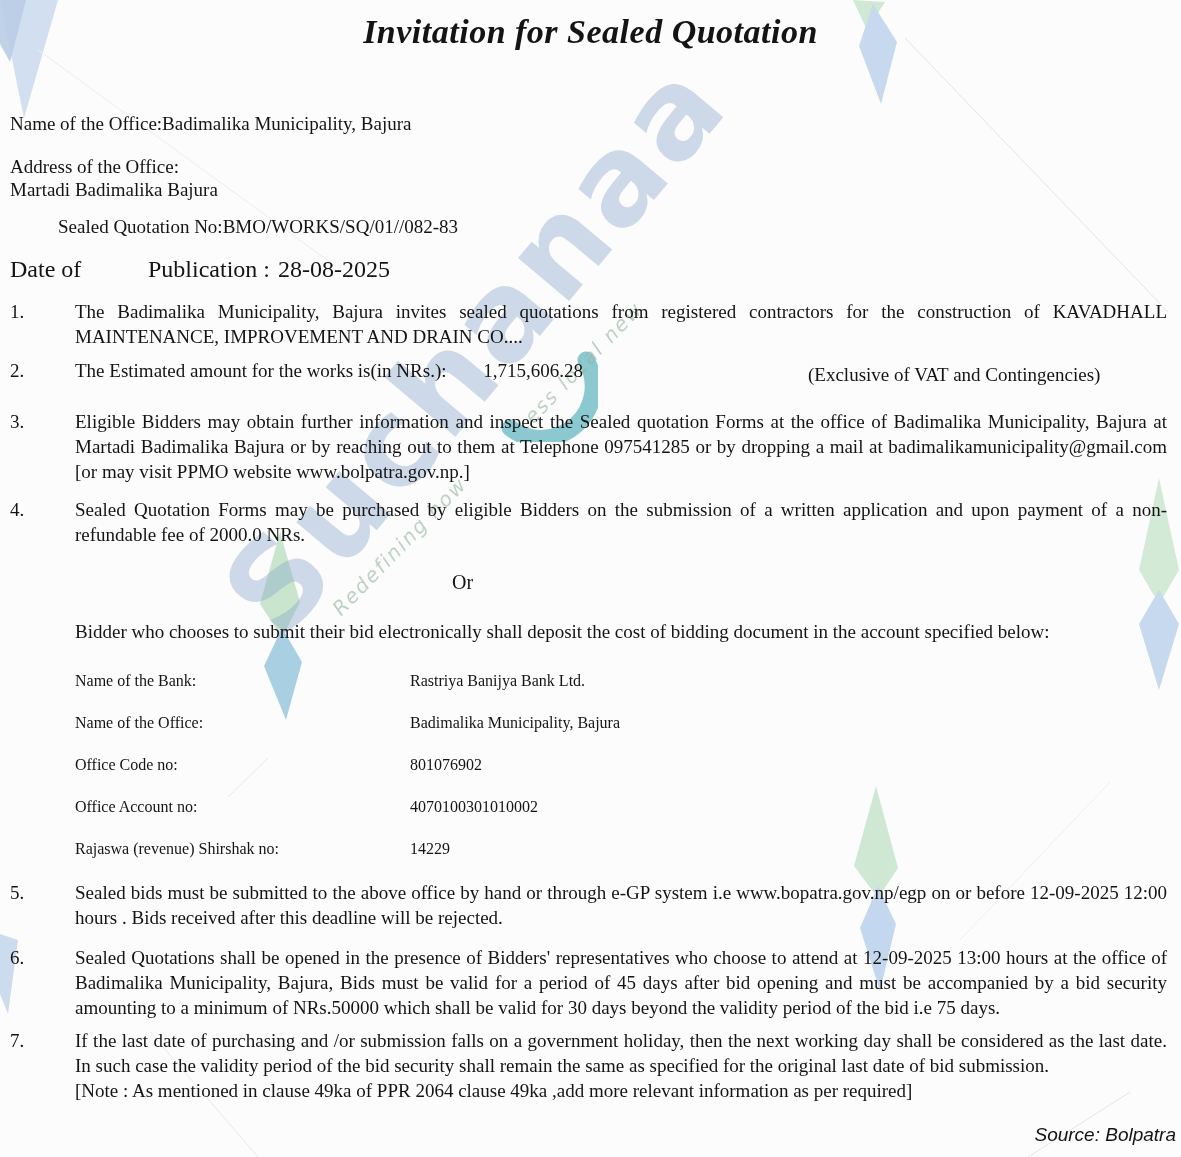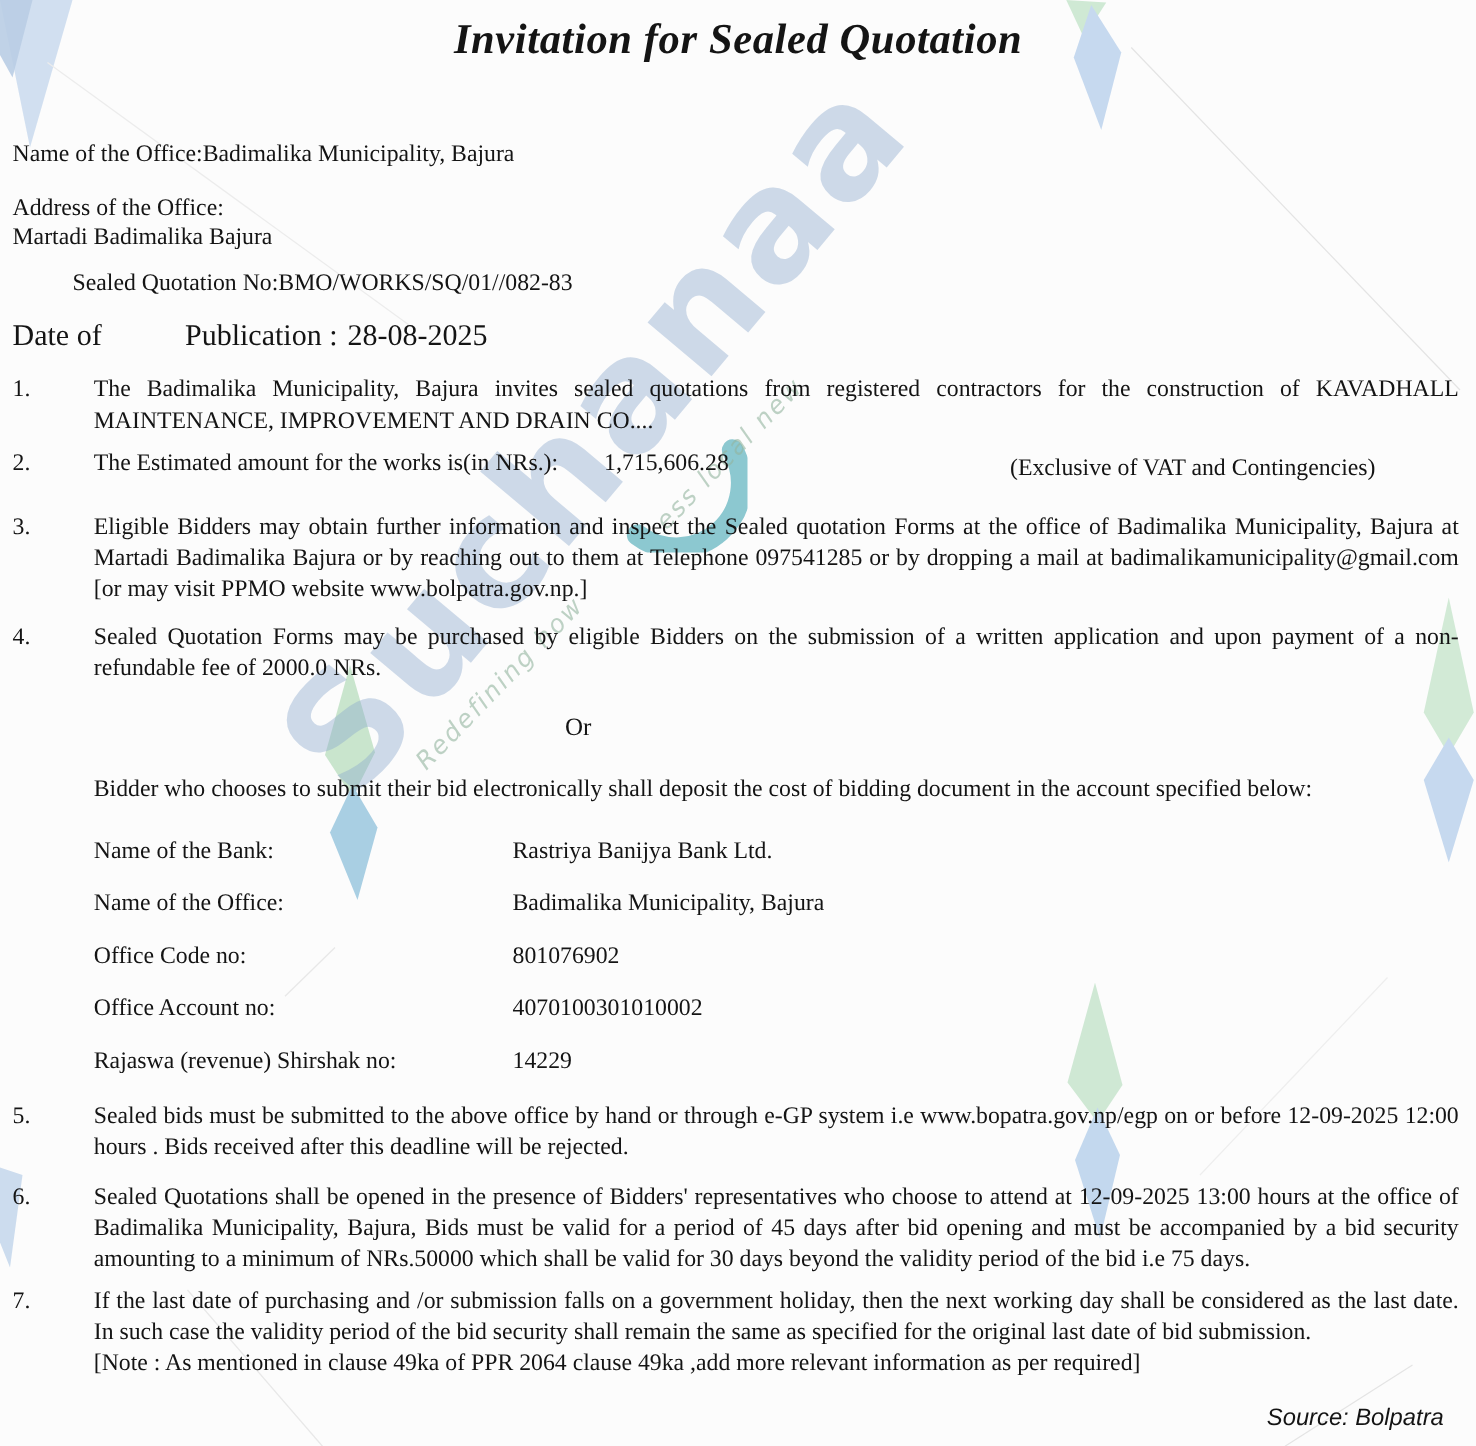--- a/index.html
+++ b/index.html
@@ -44,29 +44,29 @@
   .item .num{position:absolute;left:10px;top:0;}
   .justify{text-align:justify;}
   #item1{margin-top:18px;}
   #item2{margin-top:9px;height:30px;}
   #item2 .amount{margin-left:32px;}
   #item2 .vat-note{position:absolute;left:808px;top:4px;}
   #item3{margin-top:21px;}
   #item4{margin-top:13px;}
   .or-line{margin-top:23px;padding-left:452px;font-size:20px;line-height:25px;}
   .electronic{margin-top:24px;}
-  .bank{margin-top:24px;font-size:19px;line-height:25px;}
+  .bank{margin-top:24px;font-size:16px;line-height:25px;}
   .bank-row{display:flex;padding-left:75px;margin-bottom:17px;}
   .bank-row .blabel{width:335px;flex:0 0 335px;}
   #item5{margin-top:19px;}
   #item6{margin-top:15px;}
   #item7{margin-top:8px;}
   .note-line{text-align:left;}
   .source{
-    position:absolute;right:26px;top:1124px;z-index:2;
+    position:absolute;right:5px;top:1124px;z-index:2;
     font-family:"Liberation Sans", sans-serif;font-style:italic;font-size:19px;
   }
 </style>
 </head>
 <body>
 
 <div class="page">
 
   <svg class="deco" style="left:0;top:0;" width="70" height="125">
     <polygon points="0,0 58,0 24,118" fill="#ccdcee" opacity="0.9"></polygon>

